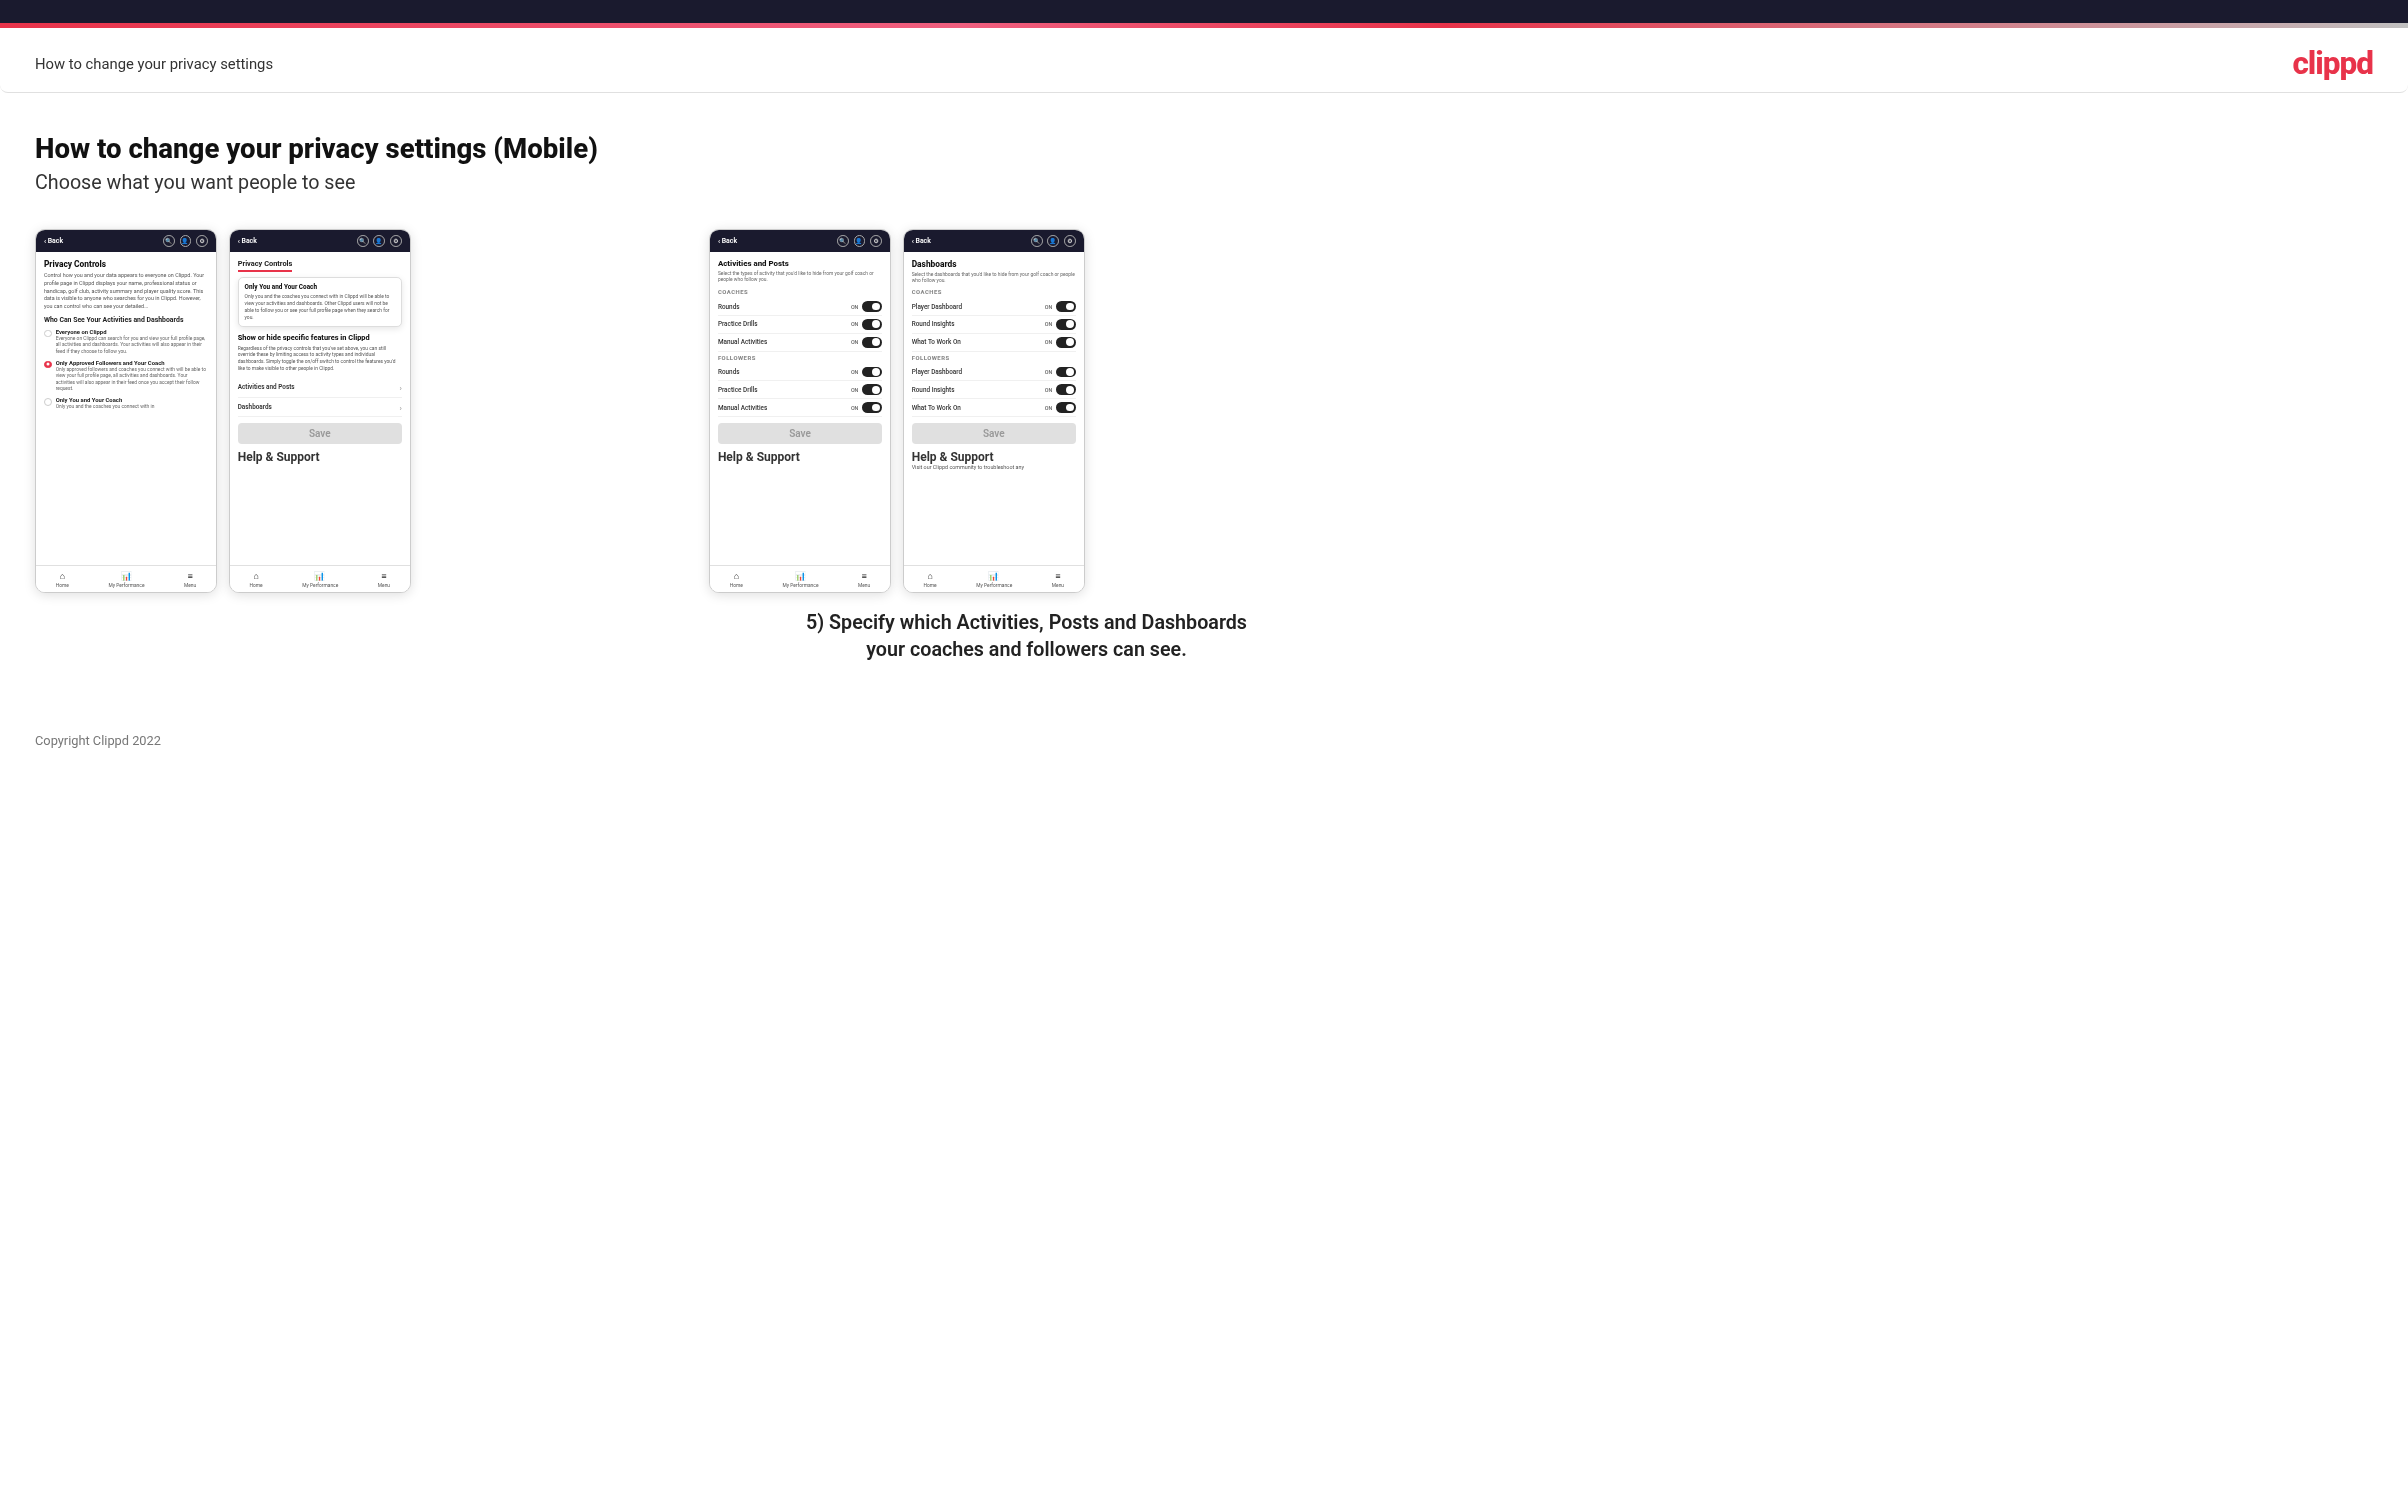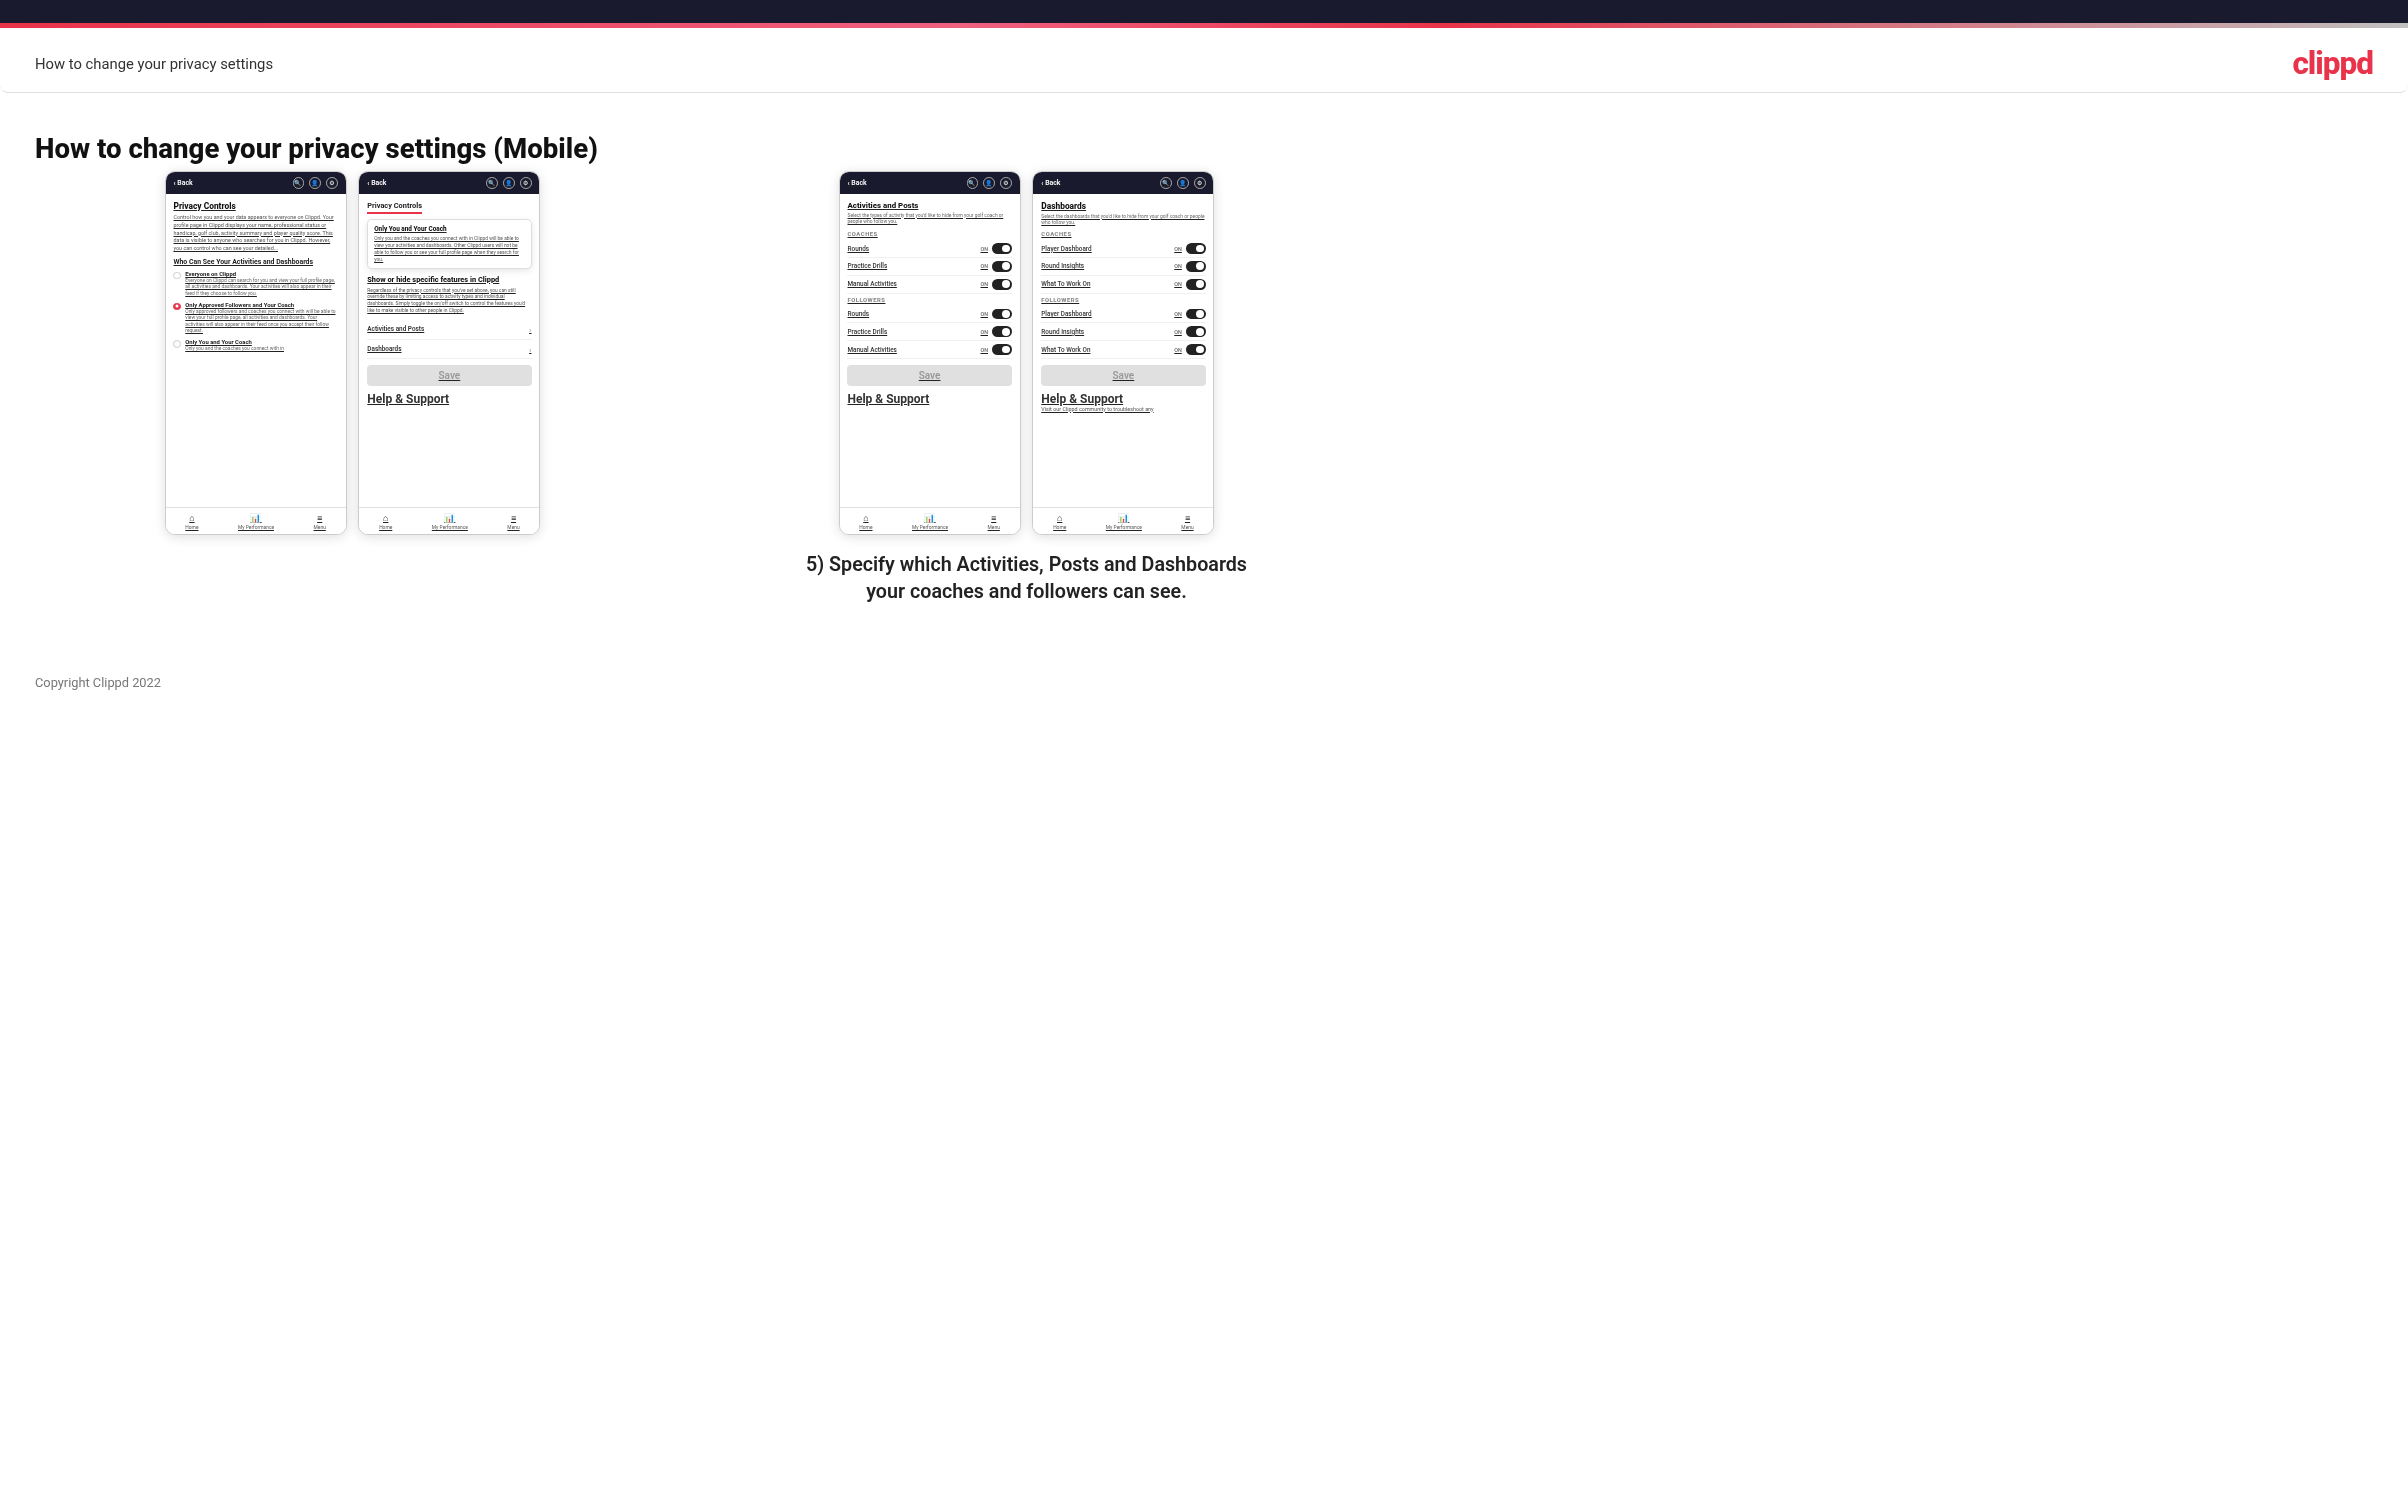--- a/index.html
+++ b/index.html
@@ -78,22 +78,21 @@
       align-items: center;
       flex: 1;
       min-width: 276px;
     }
 
     .screenshot-pair {
       display: flex;
       gap: 11.8px;
       align-items: flex-start;
       width: 100%;
-      justify-content: center;
-      text-decoration: underline;
+      justify-content: flex-start;
     }
 
     
     .mobile-screen {
       width: 182px;
       min-height: 364px;
       background: #fff;
       border: 1.5px solid #ccc;
       border-radius: 9.9px;
       overflow: hidden;
@@ -400,20 +399,21 @@
 
 <div class="top-bar"></div>
 
 <div class="header">
   <span class="header-title">How to change your privacy settings</span>
   <span class="logo">clippd</span>
 </div>
 
 <div class="main">
   <div class="page-heading">How to change your privacy settings (Mobile)</div>
+  <div class="page-subheading">Choose what you want people to see</div>
 
   <div class="screenshots-row">
 
     <div class="screenshot-group">
       <div class="screenshot-pair">
 
         <div class="mobile-screen">
 
           <div class="mob-nav">
             <span>‹ Back</span>

